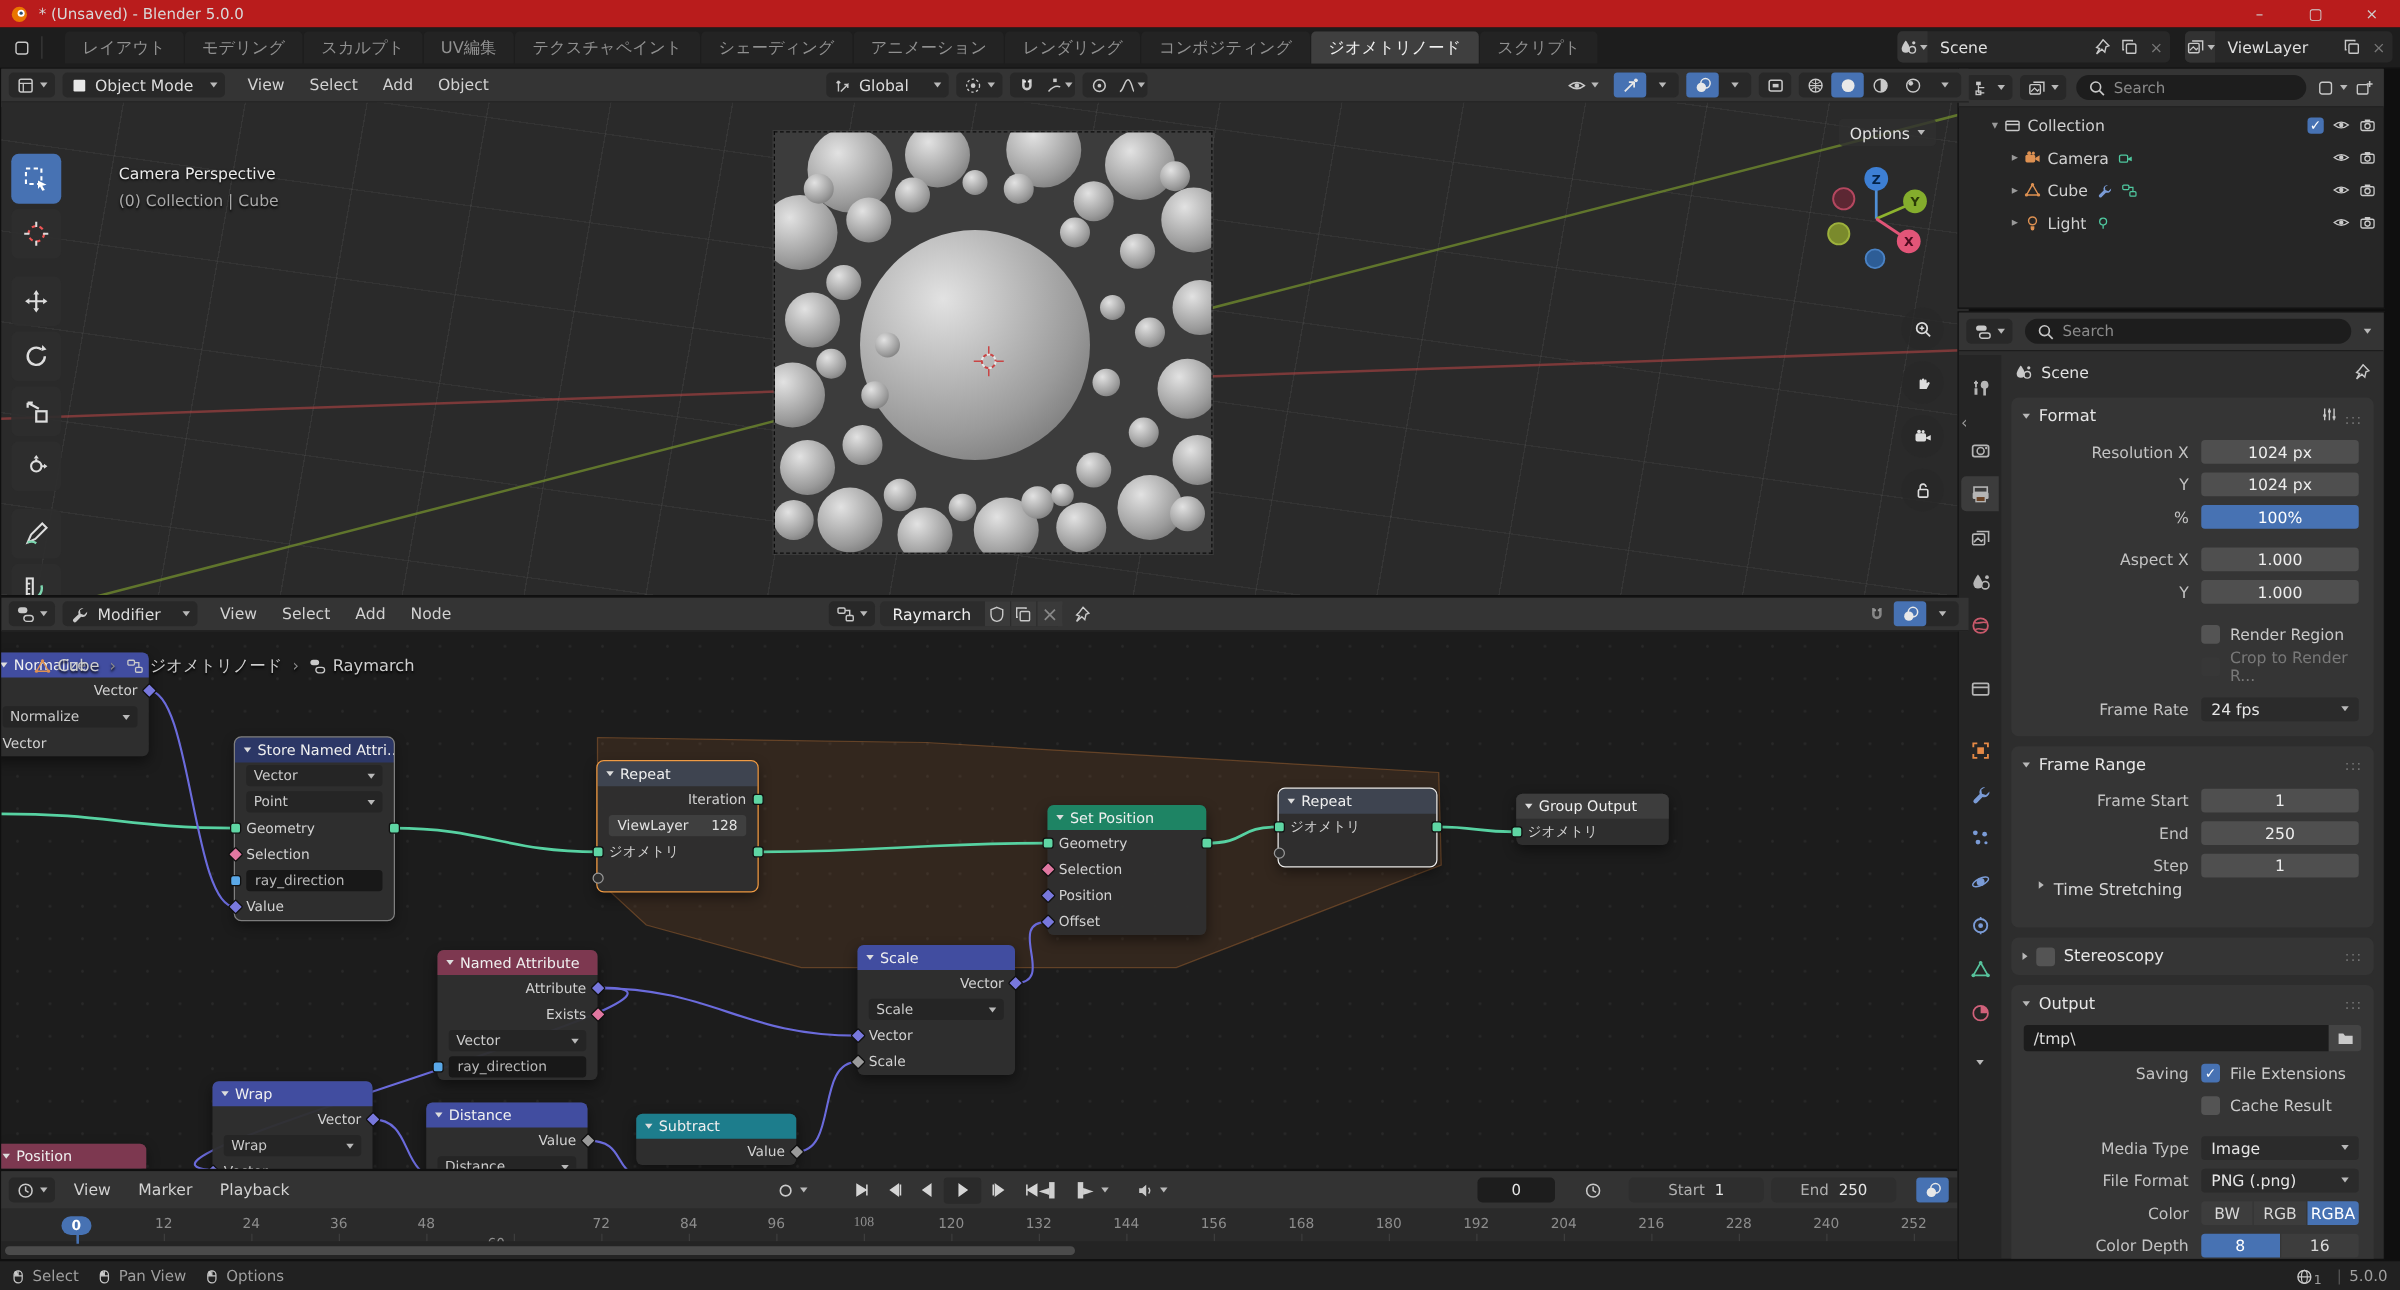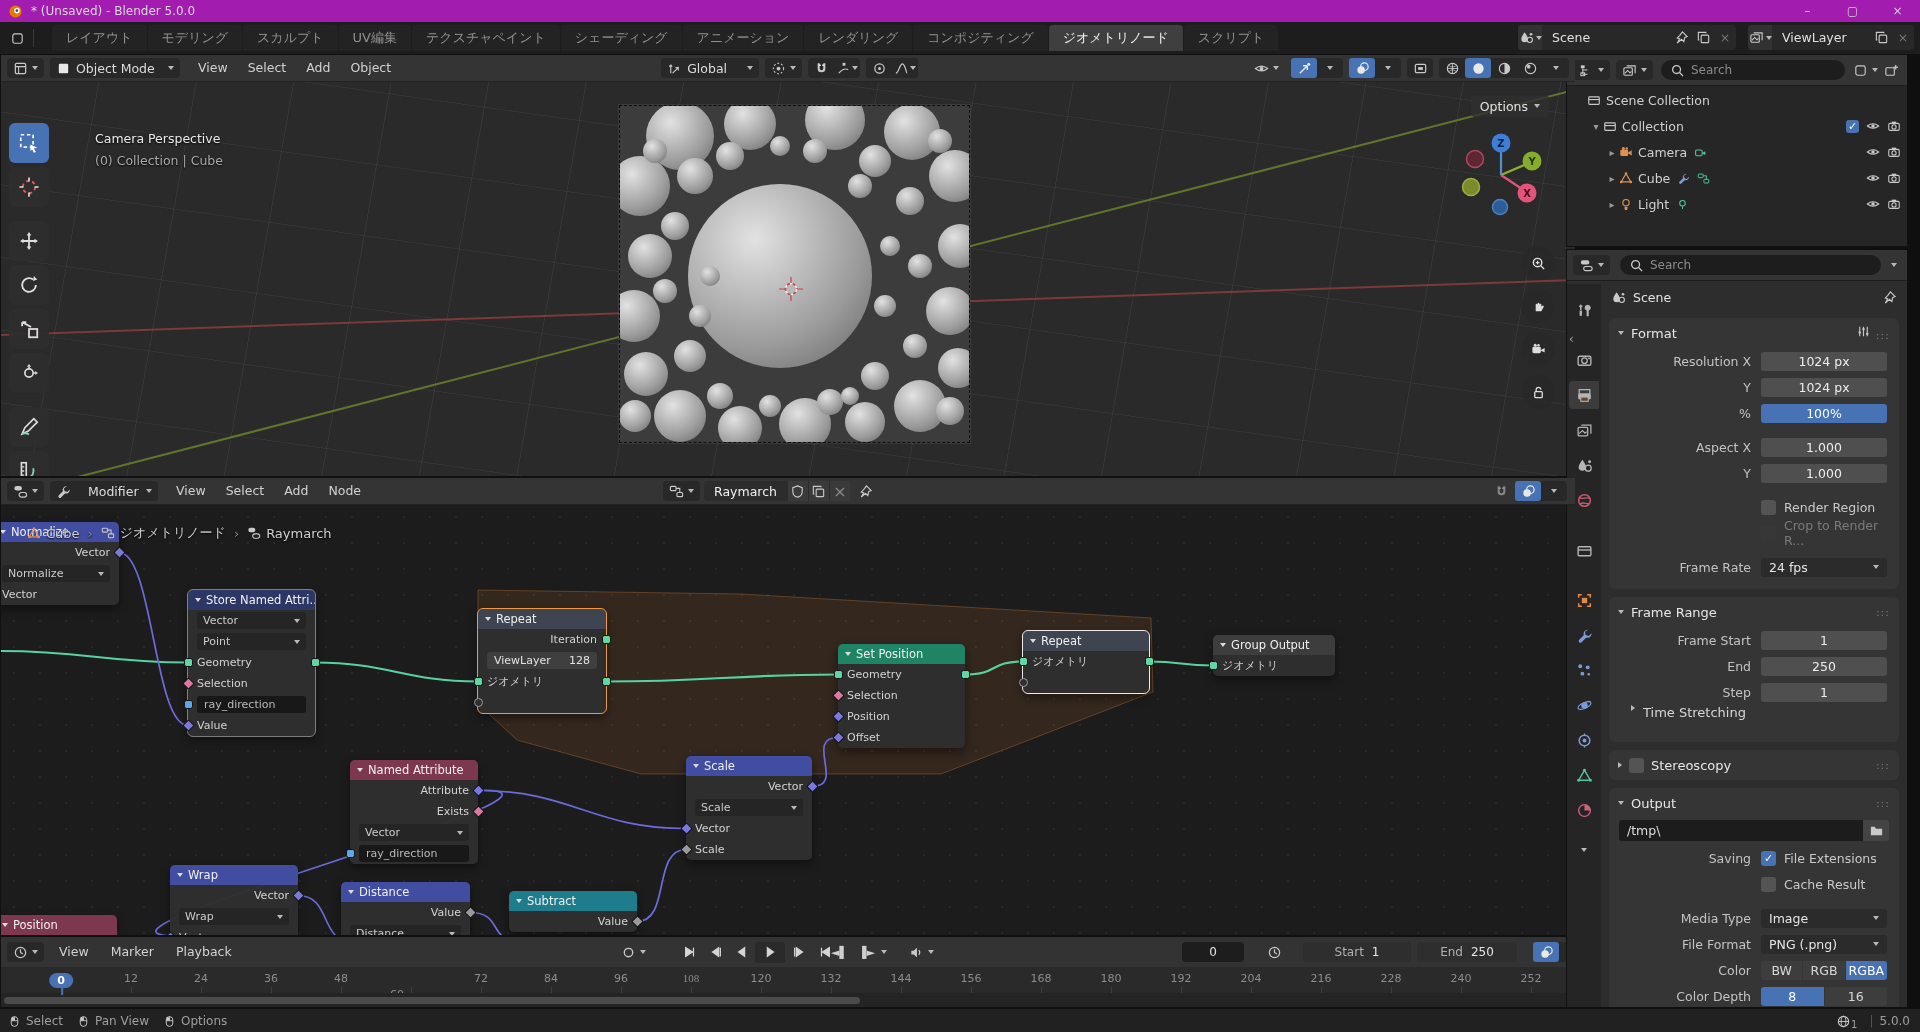--- a/index.html
+++ b/index.html
@@ -5,21 +5,21 @@
   html,body{margin:0;padding:0;width:1920px;height:1032px;overflow:hidden;background:#0f0f0f;
     font-family:"DejaVu Sans","Liberation Sans",sans-serif;color:#d4d4d4;
     -webkit-font-smoothing:antialiased;user-select:none}
   .app{position:absolute;inset:0}
   
   .cv{width:0;height:0;border-left:3.5px solid transparent;border-right:3.5px solid transparent;border-top:4px solid #b9b9b9;display:inline-block}
   .cr{width:0;height:0;border-top:3.5px solid transparent;border-bottom:3.5px solid transparent;border-left:4px solid #b9b9b9;display:inline-block}
   .ico{display:inline-flex;align-items:center;justify-content:center;flex:none}
   .ico svg{display:block}
   
-  .titlebar{position:absolute;left:0;top:0;right:0;height:22px;background:#a21caf;display:flex;align-items:center;font-size:12px;color:#d8d8d8}
+  .titlebar{position:absolute;left:0;top:0;right:0;height:22px;background:#b91c1c;display:flex;align-items:center;font-size:12px;color:#d8d8d8}
   .titlebar .logo{margin:0 8px 0 8px}
   .win-ctl{margin-left:auto;display:flex}
   .win-ctl>div{width:45px;height:22px;display:flex;align-items:center;justify-content:center;color:#cfcfcf;font-size:12px}
   
   .topbar{position:absolute;left:0;top:22px;right:0;height:32px;background:#1d1d1d;display:flex;align-items:center;border-bottom:1px solid #101010}
   .menu{padding:0 11px;font-size:12.5px;color:#d2d2d2;line-height:30px}
   .tabs{display:flex;align-items:center;margin-left:14px;width:1250px;overflow:hidden;white-space:nowrap}
   .tab{padding:4px 14px;font-size:13px;color:#909090;border-radius:4px 4px 0 0;background:#232323;margin-right:1px;flex:none}
   .tab.active{background:#3f3f3f;color:#f0f0f0}
   .db-sel{position:absolute;top:3px;height:25px;display:flex;align-items:center;background:#282828;border-radius:4px;font-size:12.5px;color:#e0e0e0}
@@ -833,21 +833,21 @@
       <div class="hbtn">
           <span class="ico">
             <svg width="15" height="15" viewBox="0 0 16 16">
               <rect x="1.5" y="2" width="8" height="5" rx="2.5" fill="#c9c9c9"></rect>
               <rect x="6.5" y="9" width="8" height="5" rx="2.5" fill="none" stroke="#c9c9c9" stroke-width="1.2"></rect>
             </svg>
           </span>
           <span class="cv"></span>
         </div>
       <div class="hbtn" style="justify-content:space-between;min-width:96px">
-        <span style="display:flex;align-items:flex-end;gap:17px">
+        <span style="display:flex;align-items:flex-end;gap:7px">
             <span class="ico">
               <svg width="15" height="15" viewBox="0 0 16 16">
                 <path d="M11.5 2.5 a4 4 0 0 0 -4.2 5.3 L3 12 a1.6 1.6 0 0 0 2.3 2.3 L9.5 10 a4 4 0 0 0 5.2 -4.2 L12 8.5 L9 7.5 L8.5 4.5Z" fill="#c9c9c9"></path>
               </svg>
             </span>
             <span>Modifier</span>
           </span>
           <span class="cv"></span>
       </div>
       <div id="neMenus" style="display:flex;margin-left:8px">
@@ -1107,31 +1107,20 @@
           <span class="cv" style="margin-right:6px"></span>
         <span class="ico" style="margin-right:8px">
             <svg width="15" height="15" viewBox="0 0 16 16">
               <rect x="2" y="5" width="9" height="8" rx="1" fill="none" stroke="#c9c9c9" stroke-width="1.2"></rect>
               <line x1="12.5" y1="2" x2="12.5" y2="7" stroke="#c9c9c9" stroke-width="1.3"></line>
               <line x1="10" y1="4.5" x2="15" y2="4.5" stroke="#c9c9c9" stroke-width="1.3"></line>
             </svg>
           </span>
       </div>
       <div id="olRows" style="position:absolute;left:0;top:32px;right:0">
-          <div class="ol-row" style="padding-left: 6px;">
-            <span class="arr"></span>
-            <span class="ico">
-              <svg width="14" height="14" viewBox="0 0 16 16">
-                <rect x="2" y="4.5" width="12" height="8.5" rx="1" fill="none" stroke="#c9c9c9" stroke-width="1.3"></rect>
-                <line x1="2" y1="7.5" x2="14" y2="7.5" stroke="#c9c9c9" stroke-width="1.3"></line>
-              </svg>
-            </span>
-            <span class="lbl">Scene Collection</span>
-            <span class="ol-right"></span>
-          </div>
           <div class="ol-row" style="padding-left: 22px;">
             <span class="arr">▾</span>
             <span class="ico">
               <svg width="14" height="14" viewBox="0 0 16 16">
                 <rect x="2" y="4.5" width="12" height="8.5" rx="1" fill="none" stroke="#c9c9c9" stroke-width="1.3"></rect>
                 <line x1="2" y1="7.5" x2="14" y2="7.5" stroke="#c9c9c9" stroke-width="1.3"></line>
               </svg>
             </span>
             <span class="lbl">Collection</span>
             <span class="ol-right">

